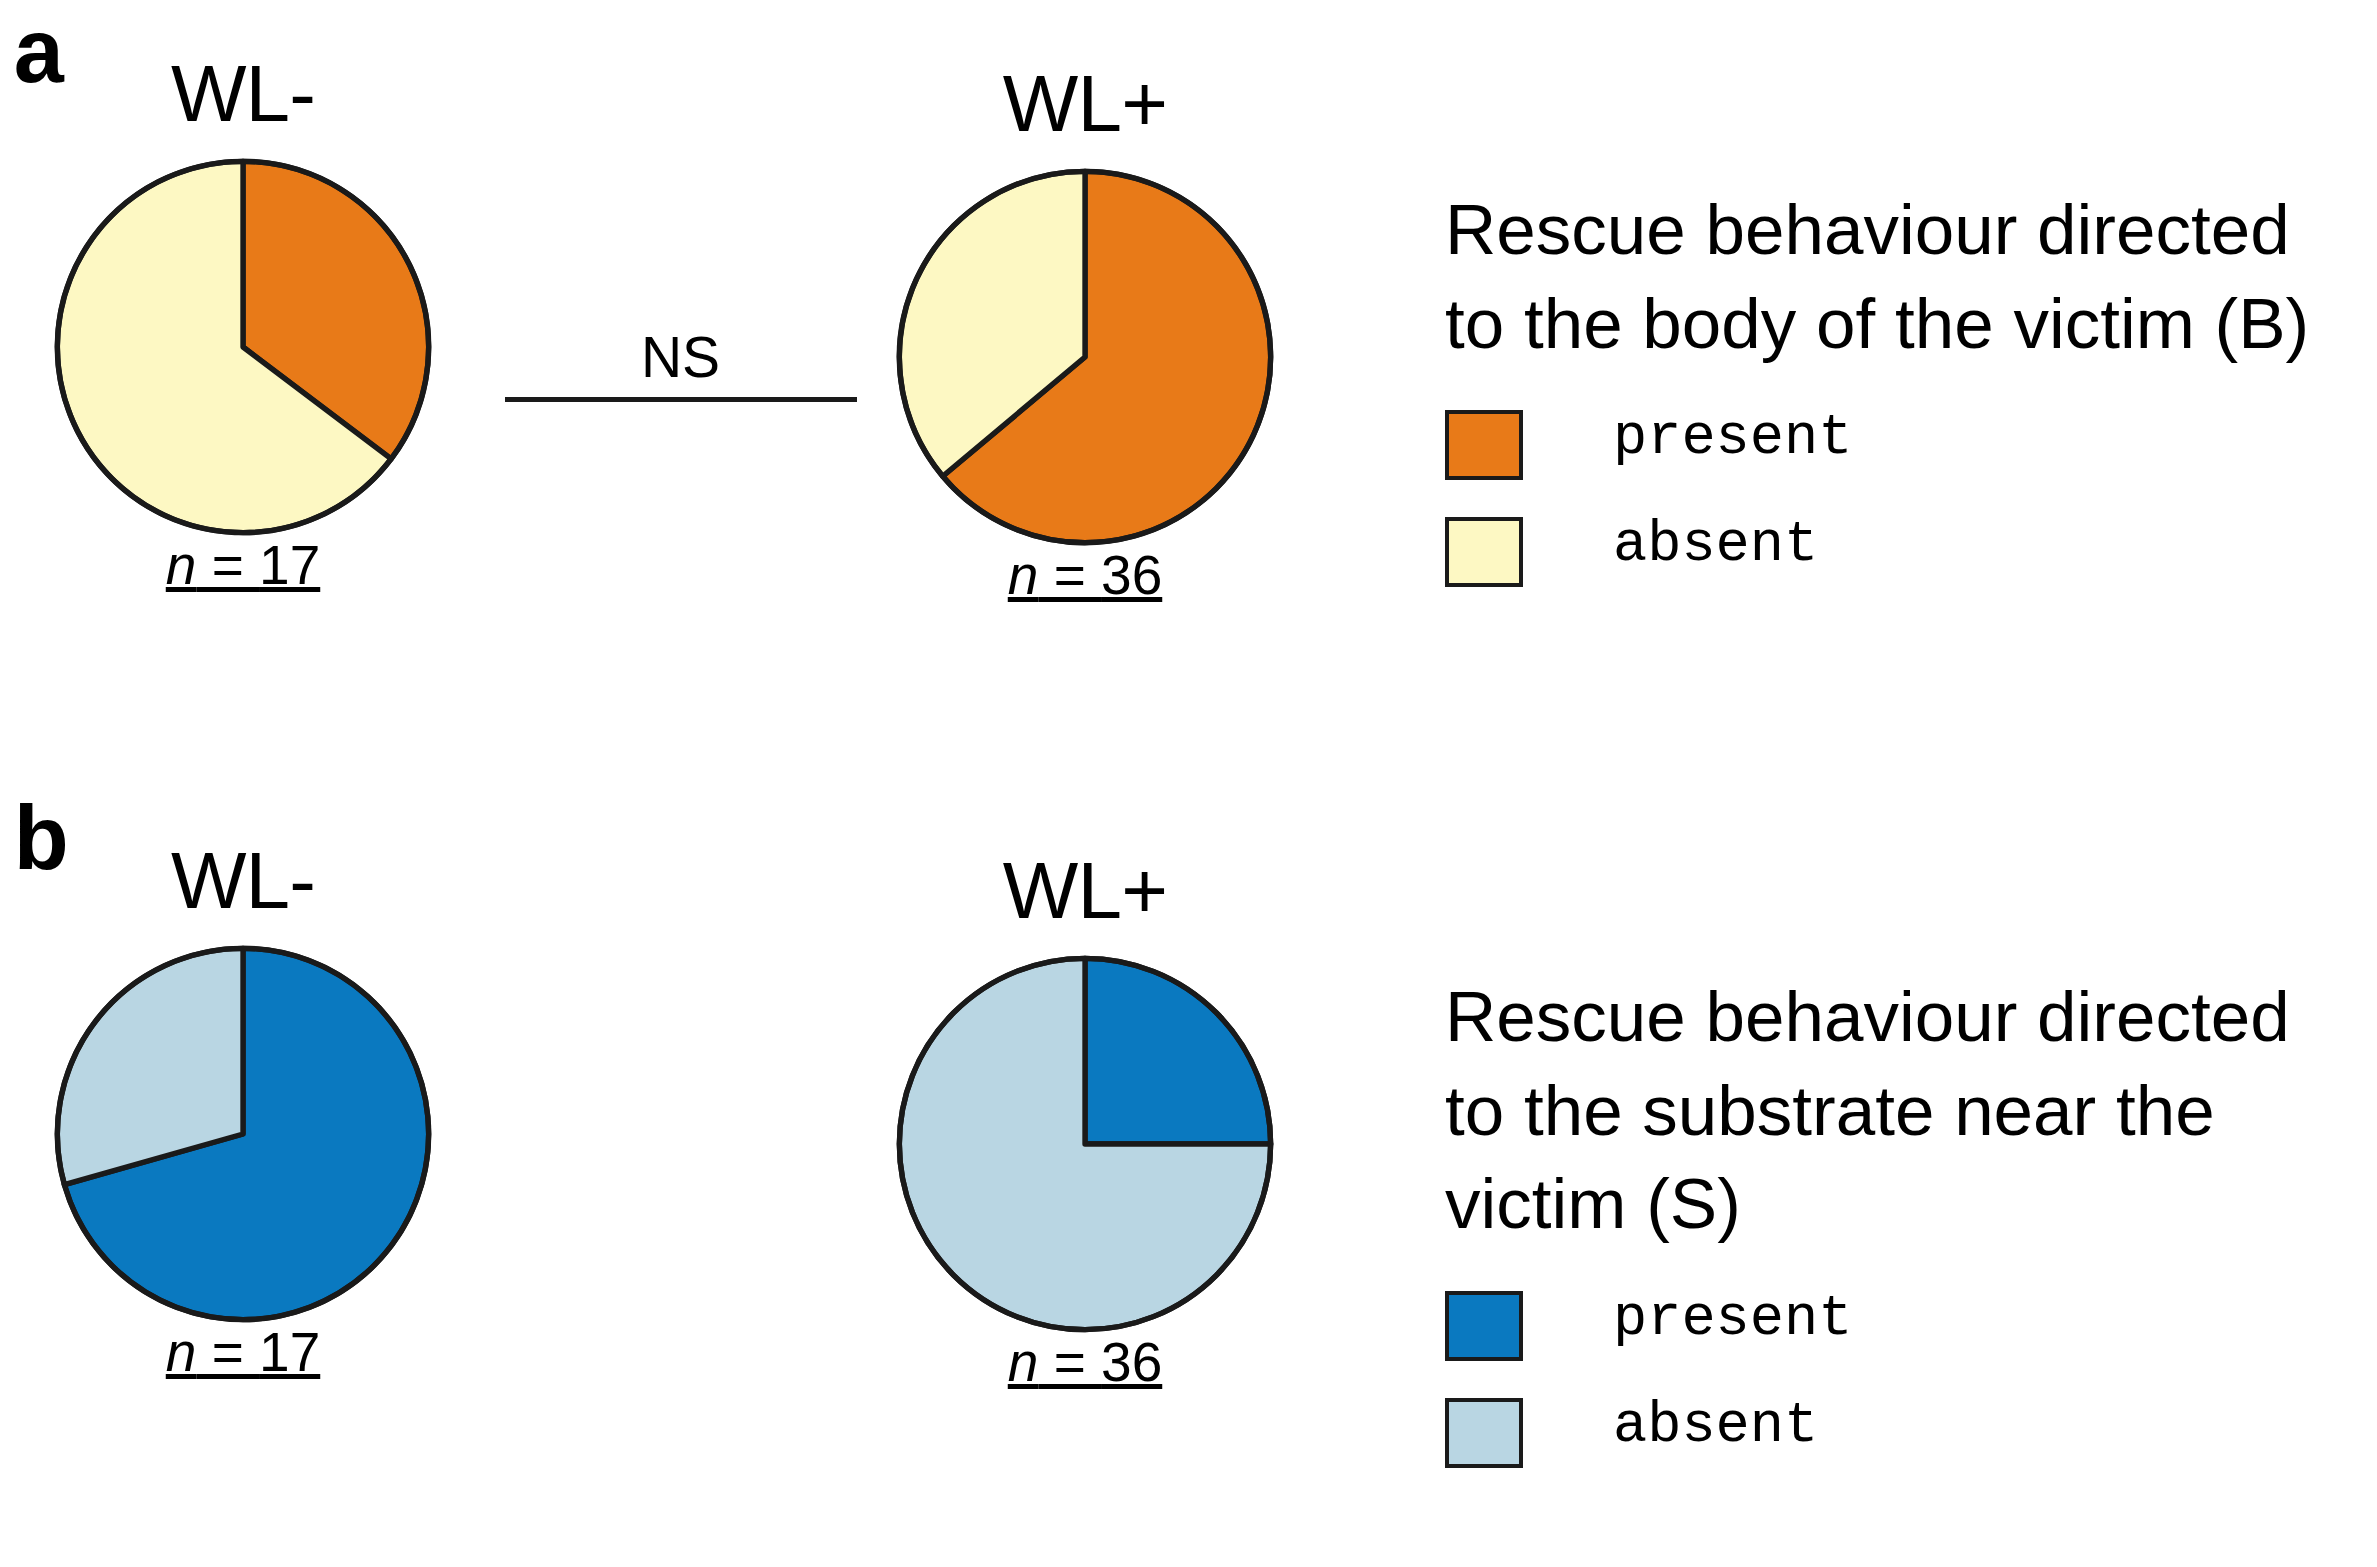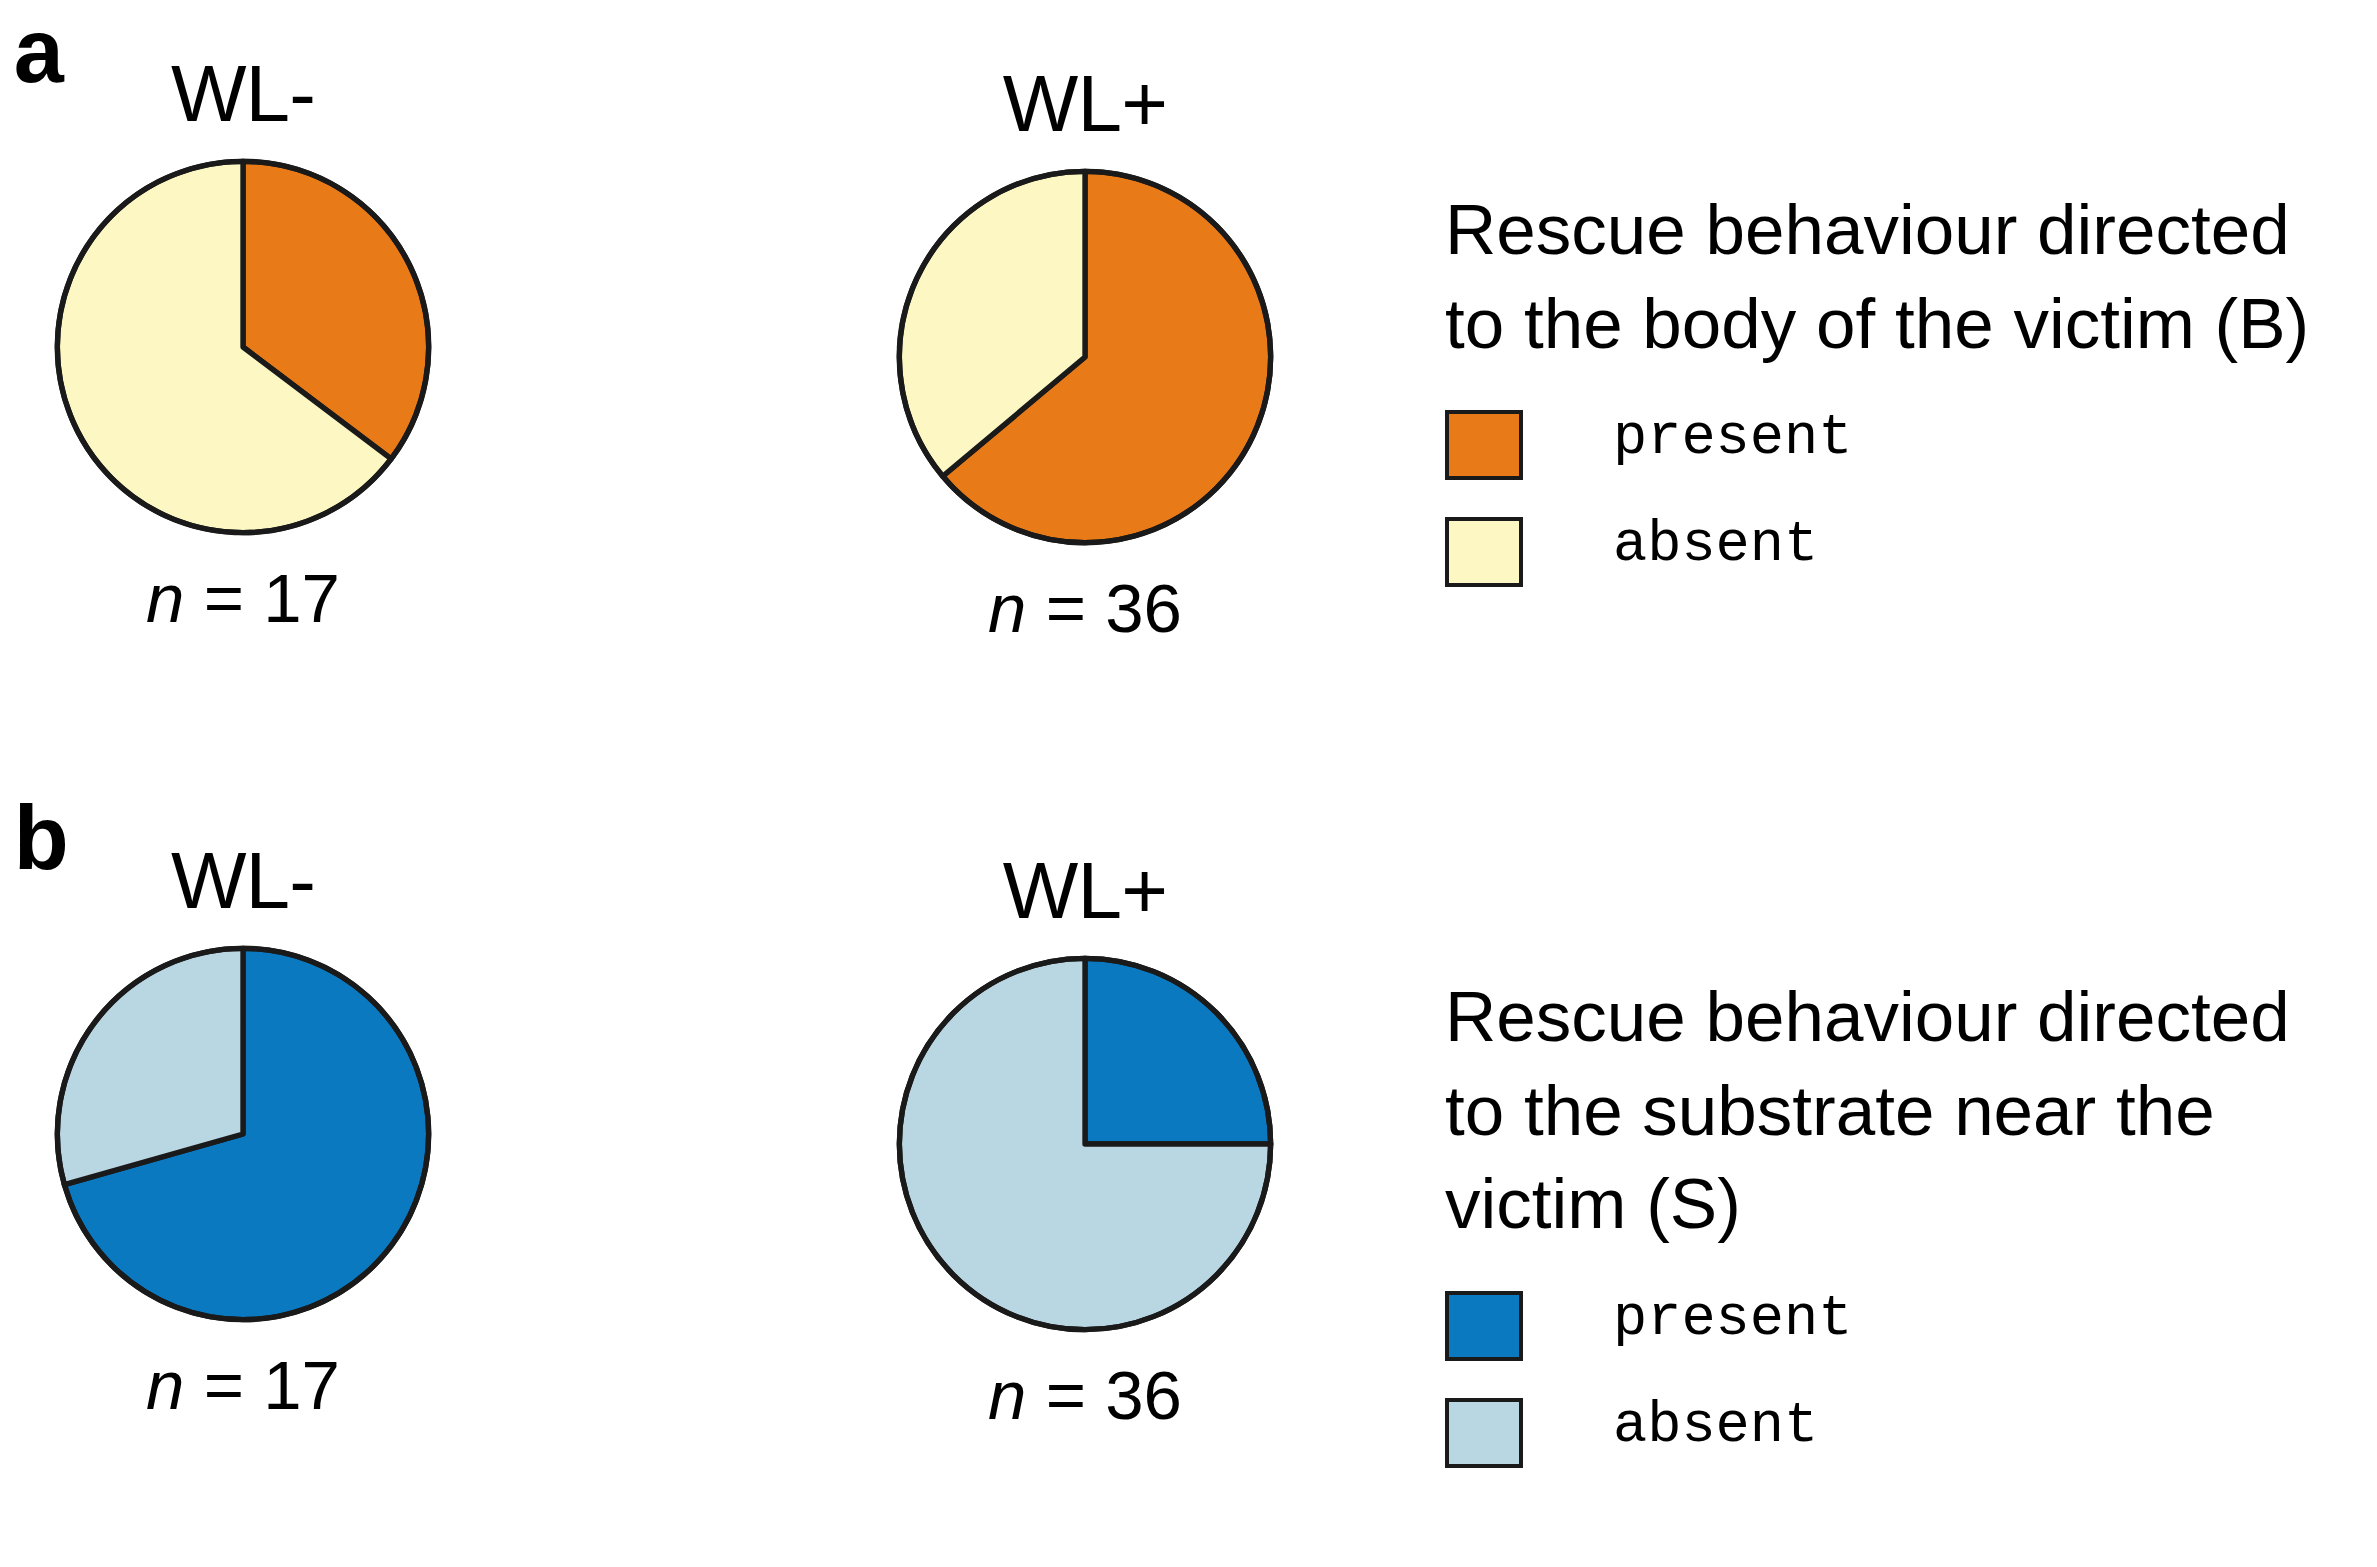--- a/index.html
+++ b/index.html
@@ -65,24 +65,24 @@
     margin: 0 auto;
   }
   .pie-svg {
     display: block;
     width: 382px;
     height: 382px;
     overflow: visible;
   }
 
   .n-label {
-    font-size: 69px;
-    line-height: 1;
-    margin-top: 26px;
+    font-size: 55px;
+    line-height: 1;
     white-space: nowrap;
+    text-decoration: underline;
   }
   .n-label .italic-n {
     font-style: italic;
   }
 
   .connector {
     position: absolute;
     top: 329px;
     left: 497px;
     width: 367px;
@@ -152,20 +152,24 @@
             <path id="a0-s1" d="M 250 250 L 443.8640488078728 396.511878630433 A 243 243 0 1 1 249.99999999999994 7 Z" fill="#FDF8C3" stroke="#1a1a1a" stroke-width="7" stroke-linejoin="round"></path>
           </g>
           <circle cx="250" cy="250" r="243" fill="none" stroke="#1a1a1a" stroke-width="7"></circle>
         </svg>
       </div>
       <div class="n-label">
         <span class="italic-n">n</span><span> = </span><span>17</span>
       </div>
     </div>
 
+    <div class="connector">
+      <div class="connector-label">NS</div>
+      <div class="connector-line"></div>
+    </div>
 
     <div class="group group-right">
       <div class="group-title">WL+</div>
       <div class="pie-wrap">
         <svg class="pie-svg" viewBox="0 0 500 500">
           <g>
             <path id="a1-s0" d="M 250 250 L 250.00000000000003 7 A 243 243 0 1 1 63.742199345328004 406.06739472191003 Z" fill="#E87A18" stroke="#1a1a1a" stroke-width="7" stroke-linejoin="round"></path>
             <path id="a1-s1" d="M 250 250 L 63.742199345328004 406.06739472191003 A 243 243 0 0 1 249.99999999999994 7 Z" fill="#FDF8C3" stroke="#1a1a1a" stroke-width="7" stroke-linejoin="round"></path>
           </g>
           <circle cx="250" cy="250" r="243" fill="none" stroke="#1a1a1a" stroke-width="7"></circle>

